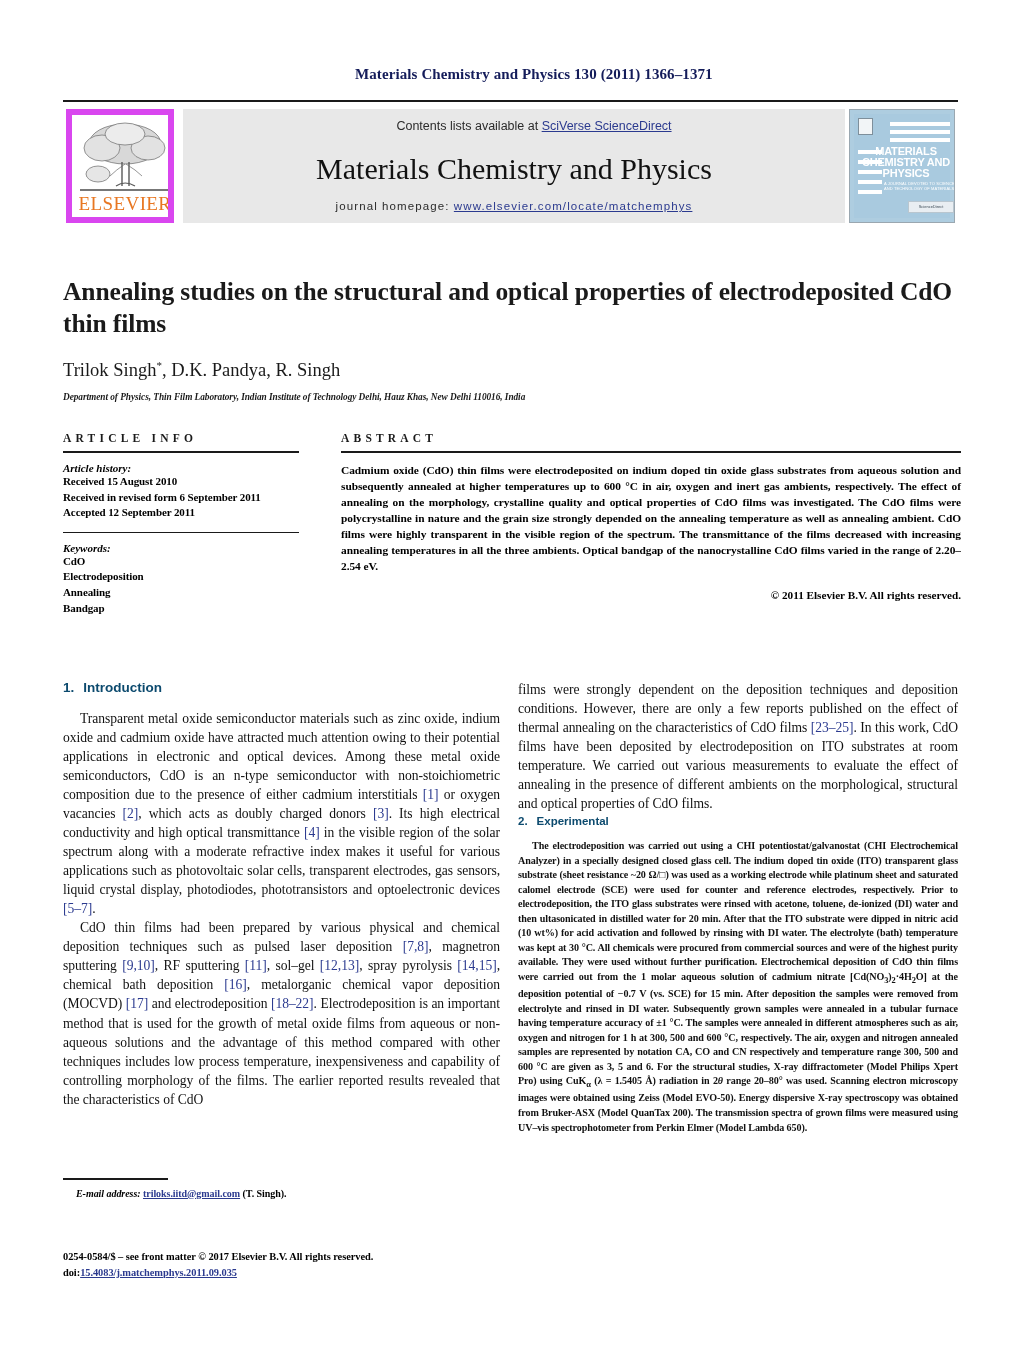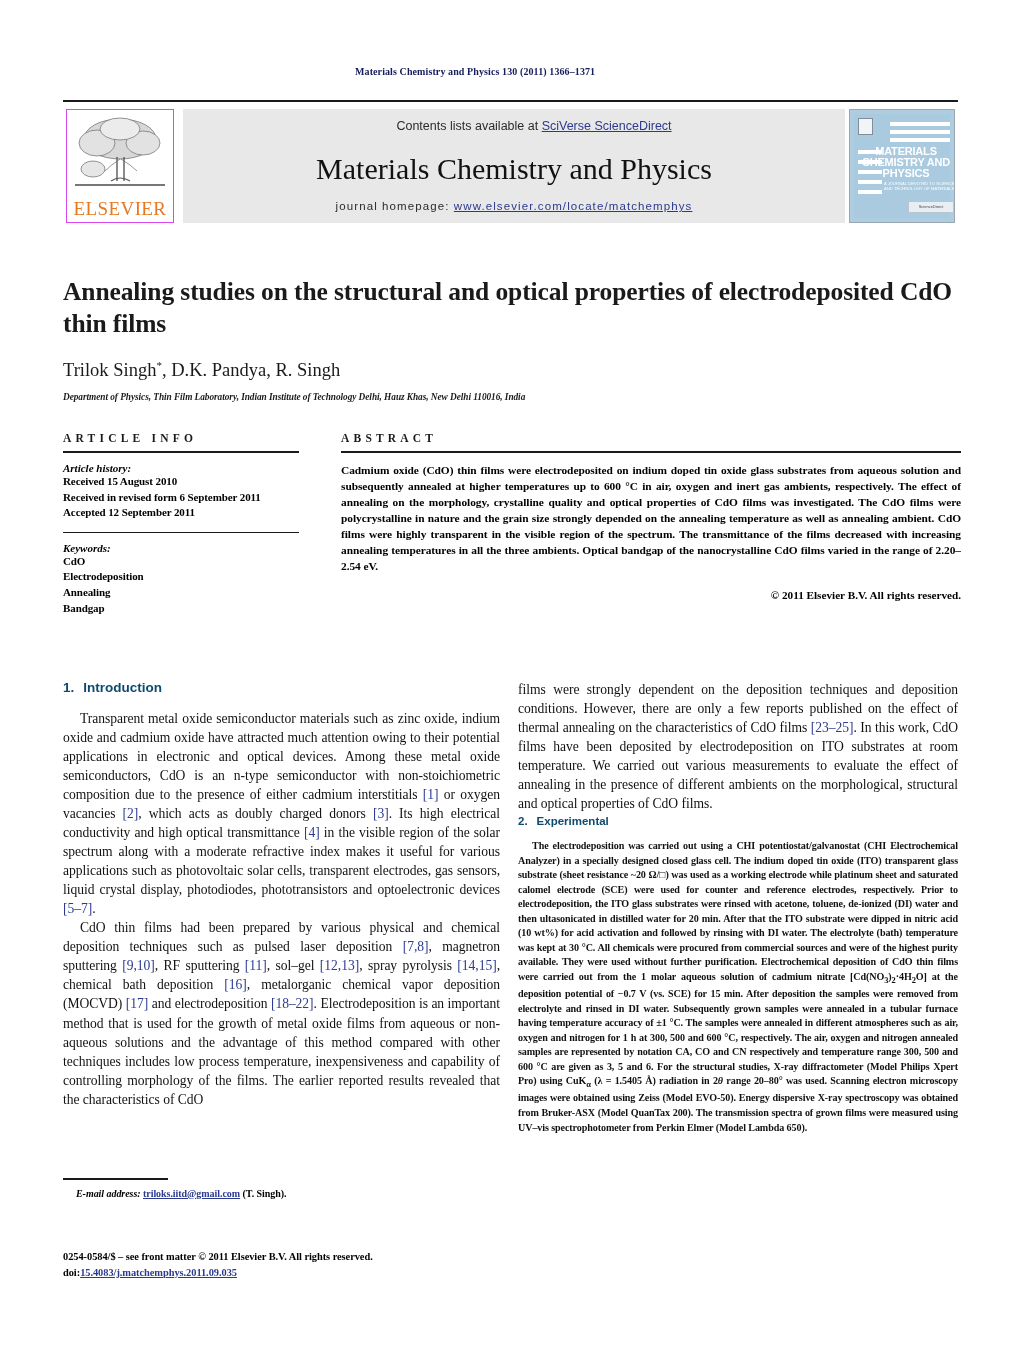--- a/index.html
+++ b/index.html
@@ -22,21 +22,21 @@
     height: 1351px;
   }
 
   
   .running-head {
     position: absolute;
     left: 355px;
     top: 66px;
     font-family: "Liberation Serif", serif;
     font-weight: bold;
-    font-size: 10px;
+    font-size: 15px;
     color: #141c5a;
     letter-spacing: 0.1px;
   }
 
   
   .banner {
     position: absolute;
     left: 63px;
     top: 100px;
     width: 895px;
@@ -48,21 +48,21 @@
     width: 895px;
     height: 2px;
     background: #1a1a1a;
   }
   .elsevier-logo {
     position: absolute;
     left: 3px;
     top: 9px;
     width: 108px;
     height: 114px;
-    border: 1px solid #d946ef;
+    border: 6px solid #d946ef;
     box-sizing: border-box;
     background: #ffffff;
     overflow: hidden;
   }
   .elsevier-tree {
     position: absolute;
     left: 4px; top: 3px;
     width: 98px; height: 80px;
   }
   .elsevier-word {
@@ -493,19 +493,19 @@
   <div class="footnote">
     <div class="fn-rule"></div>
     <div class="fn-line fn-indent">
       <span class="ital">E-mail address:</span>
       <a class="mail" href="#">triloks.iitd@gmail.com</a>
       <span>(T. Singh).</span>
     </div>
   </div>
 
   <div class="imprint">
-    <div>0254-0584/$ – see front matter © 2011 Elsevier B.V. All rights reserved.</div>
+    <div>0254-0584/$ – see front matter © 2017 Elsevier B.V. All rights reserved.</div>
     <div>
       <span>doi:</span><a class="doi" href="#">15.4083/j.matchemphys.2011.09.035</a>
     </div>
   </div>
 
 </div>
 
 </body></html>

